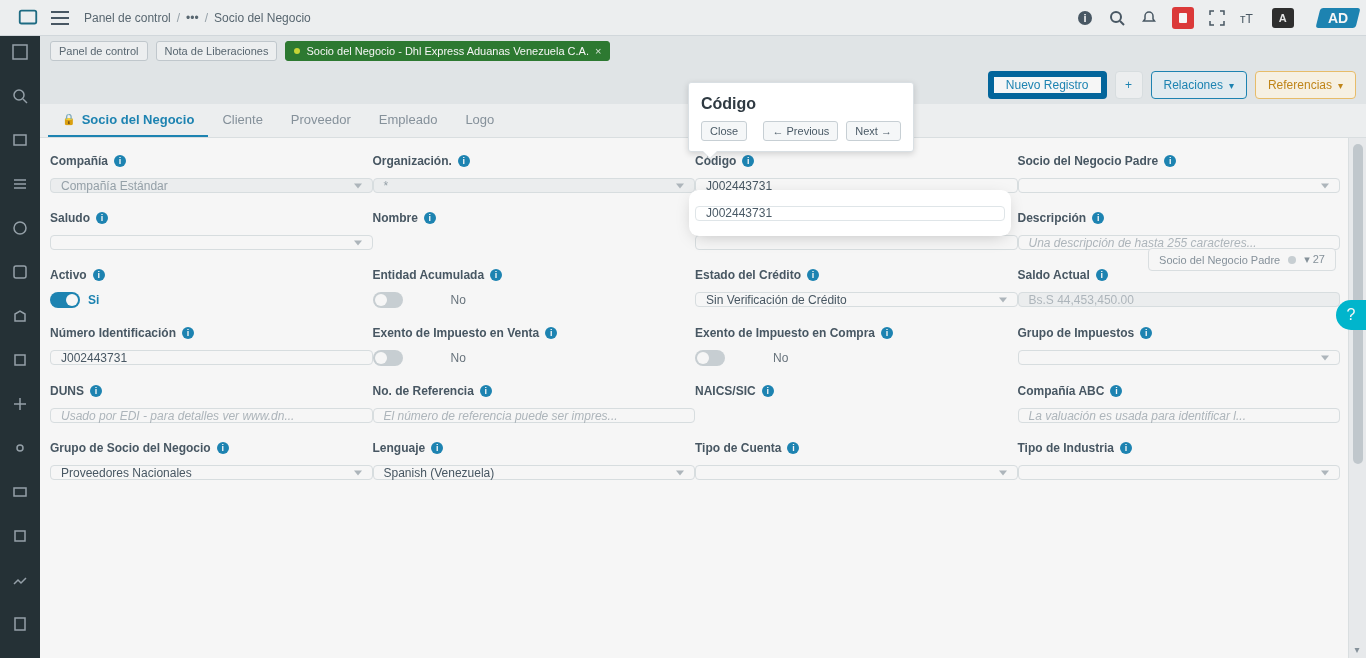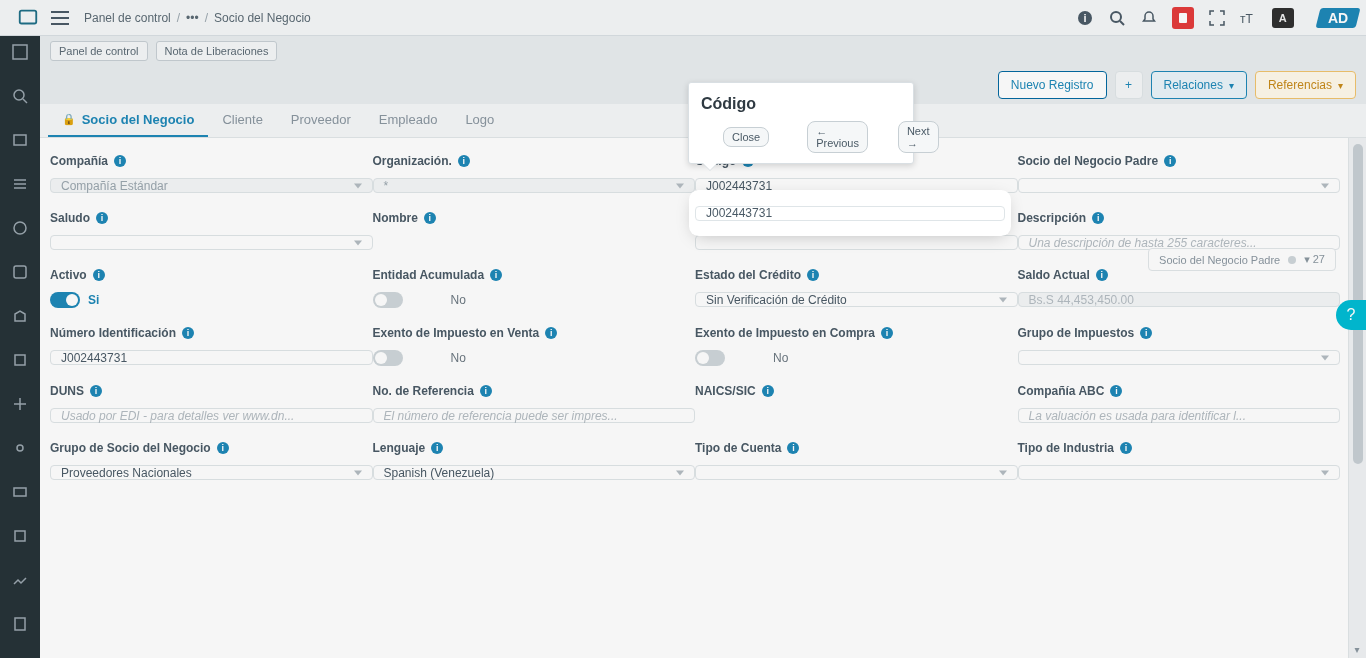--- a/index.html
+++ b/index.html
@@ -24,21 +24,21 @@
   .workspace { position:absolute; top:36px; left:40px; right:0; bottom:0; }
 
   .tabstrip { height:30px; background:#e9edef; display:flex; align-items:center; gap:8px; padding:0 10px; }
   .tab-chip { padding:3px 8px; border:1px solid #c7cfd4; border-radius:3px; background:#f5f7f8; font-size:11px; color:#5b6a74; cursor:pointer; display:flex; align-items:center; gap:6px; }
   .tab-chip.active { background:#2e7d32; color:#fff; border-color:#2e7d32; }
   .tab-chip .dot { width:6px; height:6px; border-radius:50%; background:#cddc39; display:inline-block; }
   .tab-chip .close { font-size:11px; opacity:.85; }
 
   .toolbar { height:38px; display:flex; align-items:center; justify-content:flex-end; gap:8px; padding:0 10px 0 0; }
   .btn { height:28px; padding:0 12px; border-radius:4px; display:flex; align-items:center; gap:6px; font-size:12px; cursor:pointer; border:1px solid transparent; }
-  .btn.new { border:1px solid #0369a1; color:#1e88b8; background:#fff; }
+  .btn.new { border:6px solid #0369a1; color:#1e88b8; background:#fff; }
   .btn.plus { width:28px; justify-content:center; color:#1e88b8; border:1px solid #dfe5e8; background:#f5f7f8; }
   .btn.rel { border:1px solid #1e88b8; color:#1e88b8; background:#eaf4f9; }
   .btn.ref { border:1px solid #f0c36d; color:#c78a1a; background:#fff9eb; }
   .btn .chev { font-size:10px; }
 
   .inner-tabs { height:34px; background:#f5f7f8; border-bottom:1px solid #e1e6e9; display:flex; align-items:stretch; padding:0 8px; }
   .inner-tab { padding:0 14px; display:flex; align-items:center; gap:6px; font-size:13px; color:#8a96a0; cursor:pointer; border-bottom:2px solid transparent; }
   .inner-tab.active { color:#1e88b8; border-bottom-color:#1e88b8; font-weight:600; }
   .inner-tab .lock { font-size:11px; }
 
@@ -72,21 +72,21 @@
   .vscrollbar { position:absolute; right:0; top:0; bottom:0; width:18px; background:#f0f2f4; border-left:1px solid #e1e6e9; }
   .vscrollbar .thumb { position:absolute; right:3px; width:10px; background:#c7cfd4; border-radius:5px; top:6px; height:320px; }
   .vscrollbar .arrow { position:absolute; right:3px; width:12px; height:12px; color:#8a96a0; font-size:10px; text-align:center; cursor:pointer; }
   .vscrollbar .arrow.down { bottom:2px; }
 
   .fab { position:absolute; right:0; top:300px; width:30px; height:30px; border-radius:50% 0 0 50%; background:#00bcd4; color:#fff; display:flex; align-items:center; justify-content:center; font-size:16px; cursor:pointer; z-index:6; }
   .popover { position:absolute; left:688px; top:82px; width:226px; background:#fff; border:1px solid #d9dfe3; border-radius:3px; box-shadow:0 2px 6px rgba(0,0,0,.15); padding:12px 12px 10px; z-index:25; }
   .popover h3 { font-size:16px; font-weight:700; color:#2f3a42; margin-bottom:8px; }
   .popover p { font-size:12px; color:#5b6a74; line-height:1.3; margin-bottom:12px; }
   .popover .actions { display:flex; gap:8px; align-items:center; }
-  .popover .pbtn { font-size:11px; padding:3px 8px; border:1px solid #c7cfd4; border-radius:8px; background:#f5f7f8; cursor:pointer; color:#4a5a66;margin-left:22px; }
+  .popover .pbtn { font-size:11px; padding:3px 8px; border:1px solid #c7cfd4; border-radius:3px; background:#f5f7f8; cursor:pointer; color:#4a5a66; }
   .popover .grow { flex:1; }
   .popover::after { content:""; position:absolute; left:14px; bottom:-7px; width:0; height:0; border-left:7px solid transparent; border-right:7px solid transparent; border-top:7px solid #fff; filter: drop-shadow(0 1px 0 #d9dfe3); }
 
   .highlight-box { position:absolute; left:695px; top:196px; width:310px; height:34px; border-radius:4px; background:#fff; box-shadow:0 0 0 6px #fff, 0 4px 18px rgba(0,0,0,.28); z-index:24; display:flex; align-items:center; }
   .highlight-box .field { width:100%; border:1px solid #dfe5e8; }
 
   .dim { position:absolute; inset:0; background:rgba(16,24,30,.04); z-index:19; pointer-events:none; }
 
   
   .form-scroll::-webkit-scrollbar { width:0; }
@@ -228,20 +228,25 @@
 </div>
 
 <div class="workspace">
   <div class="tabstrip">
     <div class="tab-chip">
         <span>Panel de control</span>
       </div>
     <div class="tab-chip">
         <span>Nota de Liberaciones</span>
       </div>
+    <div class="tab-chip active">
+        <span class="dot"></span>
+        <span>Socio del Negocio - Dhl Express Aduanas Venezuela C.A.</span>
+        <span class="close">×</span>
+      </div>
   </div>
 
   <div class="toolbar">
     <div class="btn new">
         <span>Nuevo Registro</span>
       </div>
     <div class="btn plus">
         <span>+</span>
       </div>
     <div class="btn rel">

